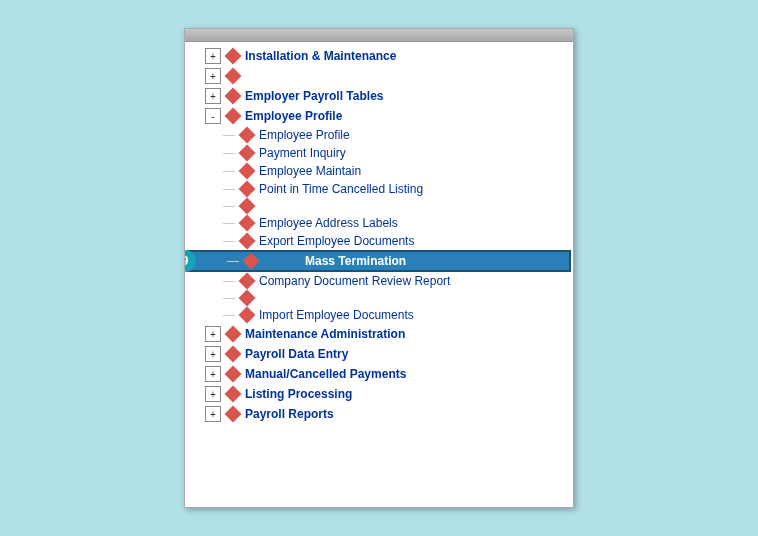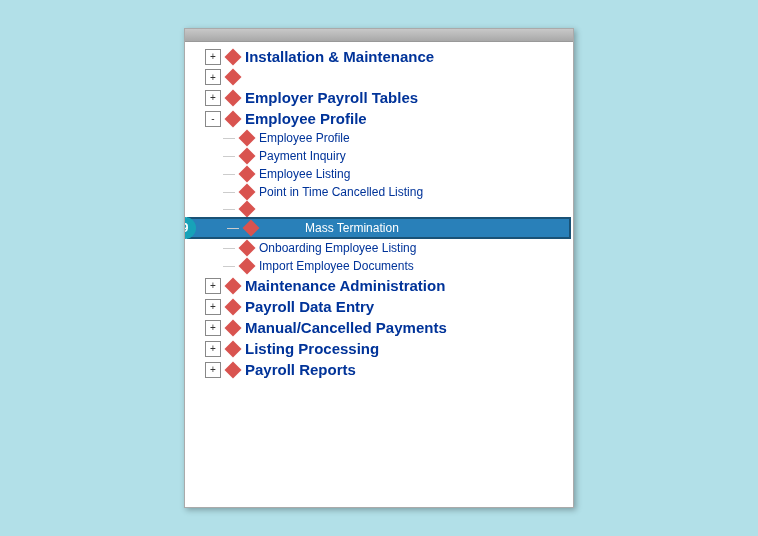--- a/index.html
+++ b/index.html
@@ -94,21 +94,21 @@
       flex-shrink: 0;
     }
 
     .item-label {
       color: #003399;
       font-size: 12px;
     }
 
     .item-label.bold {
       font-weight: bold;
-      font-size: 15px;
+      font-size: 12px;
     }
 
     .badge {
       width: 22px;
       height: 22px;
       background: #17a2b8;
       border-radius: 50%;
       color: white;
       font-weight: bold;
       font-size: 12px;
@@ -175,51 +175,71 @@
         <span style="display:inline-block;width:16px;flex-shrink:0;"></span>
         <span class="tree-connector"></span>
         <span class="diamond-icon"></span>
         <span class="item-label">Payment Inquiry</span>
       </div>
       <div class="tree-item">
         <span style="display:inline-block;width:20px;flex-shrink:0;"></span>
         <span style="display:inline-block;width:16px;flex-shrink:0;"></span>
         <span class="tree-connector"></span>
         <span class="diamond-icon"></span>
-        <span class="item-label">Employee Listing</span>
+        <span class="item-label">Employee Maintain</span>
       </div>
       <div class="tree-item">
         <span style="display:inline-block;width:20px;flex-shrink:0;"></span>
         <span style="display:inline-block;width:16px;flex-shrink:0;"></span>
         <span class="tree-connector"></span>
         <span class="diamond-icon"></span>
         <span class="item-label">Point in Time Cancelled Listing</span>
       </div>
       <div class="tree-item">
         <span style="display:inline-block;width:20px;flex-shrink:0;"></span>
         <span style="display:inline-block;width:16px;flex-shrink:0;"></span>
         <span class="tree-connector"></span>
         <span class="diamond-icon"></span>
+      </div>
+      <div class="tree-item">
+        <span style="display:inline-block;width:20px;flex-shrink:0;"></span>
+        <span style="display:inline-block;width:16px;flex-shrink:0;"></span>
+        <span class="tree-connector"></span>
+        <span class="diamond-icon"></span>
+        <span class="item-label">Employee Address Labels</span>
+      </div>
+      <div class="tree-item">
+        <span style="display:inline-block;width:20px;flex-shrink:0;"></span>
+        <span style="display:inline-block;width:16px;flex-shrink:0;"></span>
+        <span class="tree-connector"></span>
+        <span class="diamond-icon"></span>
+        <span class="item-label">Export Employee Documents</span>
       </div>
       <div class="badge-wrapper" style="position: relative; width: 100%;">
         <div class="badge">9</div>
         <div class="tree-item" style="background: rgb(41, 128, 185); border: 2px solid rgb(26, 82, 118); width: calc(100% - 4px); margin-left: 2px;">
           <span style="display:inline-block;width:20px;flex-shrink:0;"></span>
           <span style="display:inline-block;width:16px;flex-shrink:0;"></span>
           <span class="tree-connector"></span>
           <span class="diamond-icon"></span>
-          <span class="item-label" style="color: rgb(255, 255, 255); font-weight: normal; padding-left: 42px;">Mass Termination</span>
+          <span class="item-label" style="color: rgb(255, 255, 255); font-weight: bold; padding-left: 42px;">Mass Termination</span>
         </div>
       </div>
       <div class="tree-item">
         <span style="display:inline-block;width:20px;flex-shrink:0;"></span>
         <span style="display:inline-block;width:16px;flex-shrink:0;"></span>
         <span class="tree-connector"></span>
         <span class="diamond-icon"></span>
-        <span class="item-label">Onboarding Employee Listing</span>
+        <span class="item-label">Company Document Review Report</span>
+      </div>
+      <div class="tree-item">
+        <span style="display:inline-block;width:20px;flex-shrink:0;"></span>
+        <span style="display:inline-block;width:16px;flex-shrink:0;"></span>
+        <span class="tree-connector"></span>
+        <span class="diamond-icon"></span>
       </div>
       <div class="tree-item">
         <span style="display:inline-block;width:20px;flex-shrink:0;"></span>
         <span style="display:inline-block;width:16px;flex-shrink:0;"></span>
         <span class="tree-connector"></span>
         <span class="diamond-icon"></span>
         <span class="item-label">Import Employee Documents</span>
       </div>
       <div class="tree-item">
         <span class="expand-placeholder"></span>

